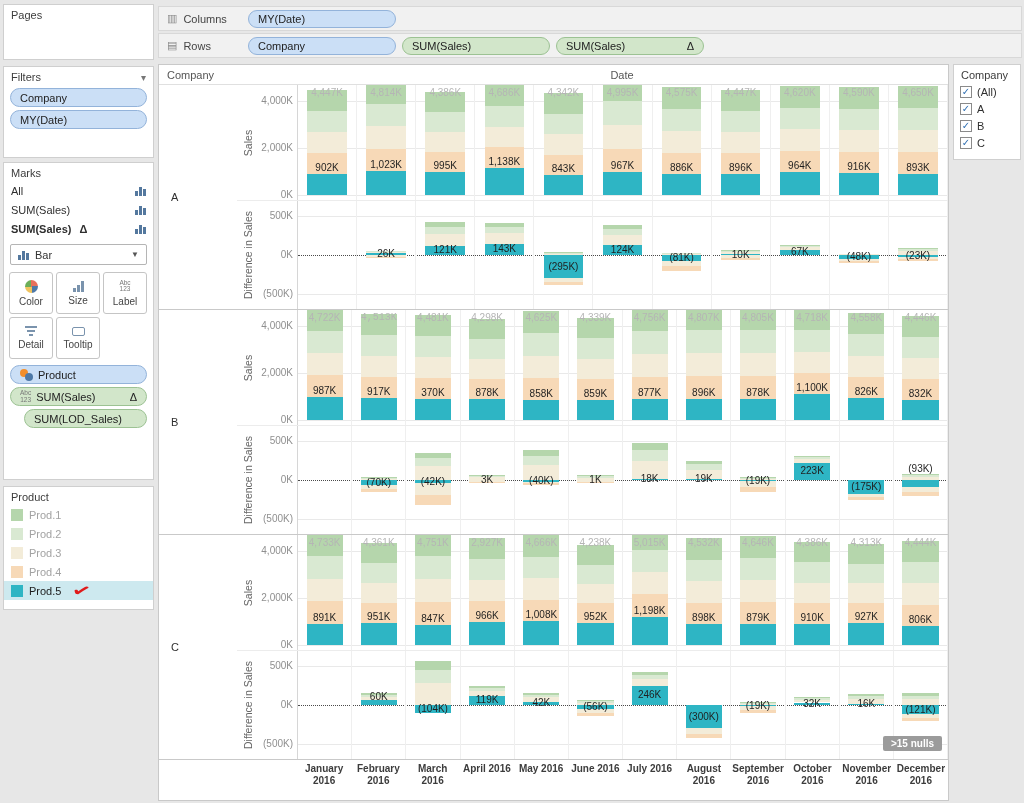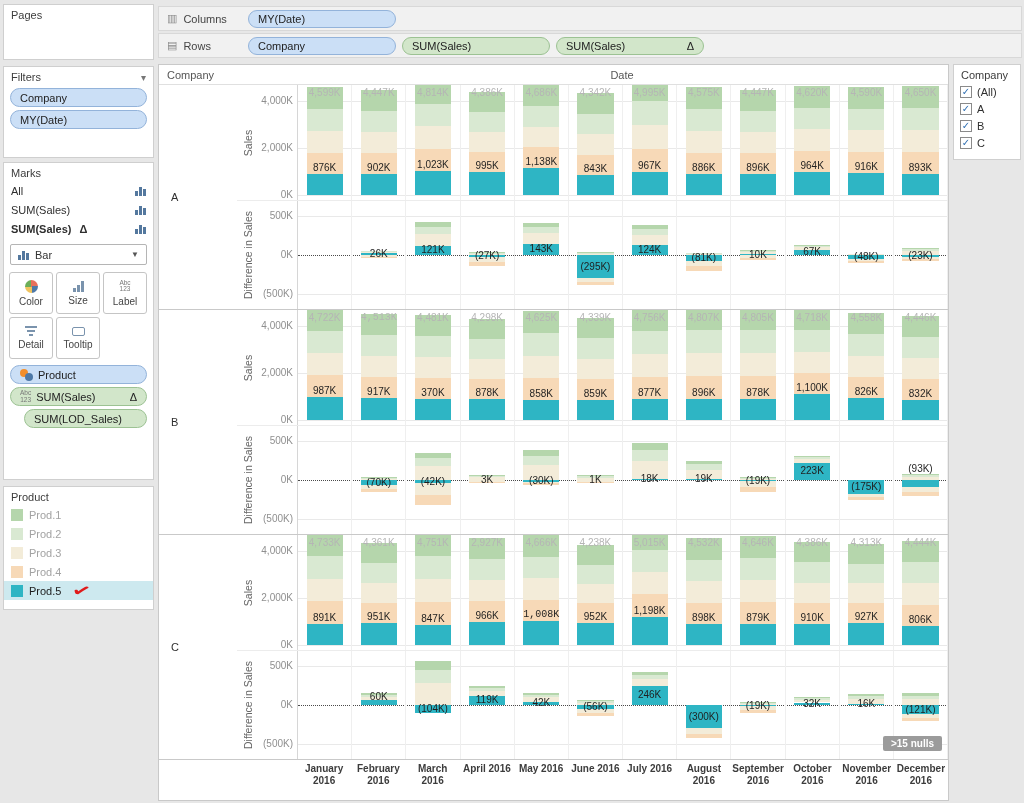--- a/index.html
+++ b/index.html
@@ -289,29 +289,20 @@
                 <div class="tick" style="top: 10px;">4,000K</div>
                 <div class="tick" style="top: 57px;">2,000K</div>
                 <div class="tick" style="top: 104px;">0K</div>
               </div>
               <div class="plot">
                 <div class="gridline" style="top: 16px;"></div>
                 <div class="gridline" style="top: 63px;"></div>
                 <div class="gridline" style="top: 110px;"></div>
                 <div class="cols">
                   <div class="col">
-                    <div class="seg" style="top: 89.414px; height: 20.586px; background: rgb(46, 181, 196);"></div>
-                    <div class="seg" style="top: 67.5414px; height: 21.8726px; background: rgb(247, 217, 183);"></div>
-                    <div class="seg" style="top: 45.6688px; height: 21.8726px; background: rgb(243, 236, 217);"></div>
-                    <div class="seg" style="top: 23.7961px; height: 21.8726px; background: rgb(217, 233, 210);"></div>
-                    <div class="seg" style="top: 1.9235px; height: 21.8726px; background: rgb(181, 214, 172);"></div>
-                    <div class="lbl total" style="top: 2px;">4,599K</div>
-                    <div class="lbl p5" style="top: 77.414px;">876K</div>
-                  </div>
-                  <div class="col">
                     <div class="seg" style="top: 88.803px; height: 21.197px; background: rgb(46, 181, 196);"></div>
                     <div class="seg" style="top: 67.9761px; height: 20.8269px; background: rgb(247, 217, 183);"></div>
                     <div class="seg" style="top: 47.1492px; height: 20.8269px; background: rgb(243, 236, 217);"></div>
                     <div class="seg" style="top: 26.3224px; height: 20.8269px; background: rgb(217, 233, 210);"></div>
                     <div class="seg" style="top: 5.4955px; height: 20.8269px; background: rgb(181, 214, 172);"></div>
                     <div class="lbl total" style="top: 2px;">4,447K</div>
                     <div class="lbl p5" style="top: 76.803px;">902K</div>
                   </div>
                   <div class="col">
                     <div class="seg" style="top: 85.9595px; height: 24.0405px; background: rgb(46, 181, 196);"></div>
@@ -428,29 +419,20 @@
                     <div class="seg" style="top: 54px; height: 1.716px; background: rgb(243, 236, 217);"></div>
                     <div class="seg" style="top: 55.716px; height: 1.404px; background: rgb(247, 217, 183);"></div>
                     <div class="lbl diff" style="top: 46.986px;">26K</div>
                   </div>
                   <div class="col">
                     <div class="seg" style="top: 44.562px; height: 9.438px; background: rgb(46, 181, 196);"></div>
                     <div class="seg" style="top: 32.862px; height: 11.7px; background: rgb(243, 236, 217);"></div>
                     <div class="seg" style="top: 25.842px; height: 7.02px; background: rgb(217, 233, 210);"></div>
                     <div class="seg" style="top: 21.162px; height: 4.68px; background: rgb(181, 214, 172);"></div>
                     <div class="lbl diff" style="top: 43.281px;">121K</div>
-                  </div>
-                  <div class="col">
-                    <div class="seg" style="top: 54px; height: 2.106px; background: rgb(46, 181, 196);"></div>
-                    <div class="seg" style="top: 52.44px; height: 1.56px; background: rgb(243, 236, 217);"></div>
-                    <div class="seg" style="top: 51.504px; height: 0.936px; background: rgb(217, 233, 210);"></div>
-                    <div class="seg" style="top: 50.88px; height: 0.624px; background: rgb(181, 214, 172);"></div>
-                    <div class="seg" style="top: 56.106px; height: 4.719px; background: rgb(243, 236, 217);"></div>
-                    <div class="seg" style="top: 60.825px; height: 3.861px; background: rgb(247, 217, 183);"></div>
-                    <div class="lbl diff" style="top: 49.053px;">(27K)</div>
                   </div>
                   <div class="col">
                     <div class="seg" style="top: 42.846px; height: 11.154px; background: rgb(46, 181, 196);"></div>
                     <div class="seg" style="top: 32.316px; height: 10.53px; background: rgb(243, 236, 217);"></div>
                     <div class="seg" style="top: 25.998px; height: 6.318px; background: rgb(217, 233, 210);"></div>
                     <div class="seg" style="top: 21.786px; height: 4.212px; background: rgb(181, 214, 172);"></div>
                     <div class="lbl diff" style="top: 42.423px;">143K</div>
                   </div>
                   <div class="col">
                     <div class="seg" style="top: 54px; height: 23.01px; background: rgb(46, 181, 196);"></div>
@@ -683,21 +665,21 @@
                     <div class="seg" style="top: 55.716px; height: 1.404px; background: rgb(247, 217, 183);"></div>
                     <div class="lbl diff" style="top: 47.883px;">3K</div>
                   </div>
                   <div class="col">
                     <div class="seg" style="top: 54px; height: 1.56px; background: rgb(46, 181, 196);"></div>
                     <div class="seg" style="top: 39.18px; height: 14.82px; background: rgb(243, 236, 217);"></div>
                     <div class="seg" style="top: 30.288px; height: 8.892px; background: rgb(217, 233, 210);"></div>
                     <div class="seg" style="top: 24.36px; height: 5.928px; background: rgb(181, 214, 172);"></div>
                     <div class="seg" style="top: 55.56px; height: 1.716px; background: rgb(243, 236, 217);"></div>
                     <div class="seg" style="top: 57.276px; height: 1.404px; background: rgb(247, 217, 183);"></div>
-                    <div class="lbl diff" style="top: 48.78px;">(30K)</div>
+                    <div class="lbl diff" style="top: 48.78px;">(40K)</div>
                   </div>
                   <div class="col">
                     <div class="seg" style="top: 53.922px; height: 0.078px; background: rgb(46, 181, 196);"></div>
                     <div class="seg" style="top: 51.582px; height: 2.34px; background: rgb(243, 236, 217);"></div>
                     <div class="seg" style="top: 50.178px; height: 1.404px; background: rgb(217, 233, 210);"></div>
                     <div class="seg" style="top: 49.242px; height: 0.936px; background: rgb(181, 214, 172);"></div>
                     <div class="seg" style="top: 54px; height: 1.716px; background: rgb(243, 236, 217);"></div>
                     <div class="seg" style="top: 55.716px; height: 1.404px; background: rgb(247, 217, 183);"></div>
                     <div class="lbl diff" style="top: 47.961px;">1K</div>
                   </div>
@@ -804,21 +786,21 @@
                     <div class="lbl total" style="top: 2px;">2,927K</div>
                     <div class="lbl p5" style="top: 75.299px;">966K</div>
                   </div>
                   <div class="col">
                     <div class="seg" style="top: 86.312px; height: 23.688px; background: rgb(46, 181, 196);"></div>
                     <div class="seg" style="top: 64.8212px; height: 21.4907px; background: rgb(247, 217, 183);"></div>
                     <div class="seg" style="top: 43.3305px; height: 21.4907px; background: rgb(243, 236, 217);"></div>
                     <div class="seg" style="top: 21.8397px; height: 21.4907px; background: rgb(217, 233, 210);"></div>
                     <div class="seg" style="top: 0.349px; height: 21.4907px; background: rgb(181, 214, 172);"></div>
                     <div class="lbl total" style="top: 2px;">4,666K</div>
-                    <div class="lbl p5" style="top: 74.312px; font-family: Liberation Mono, monospace;">1,008K</div>
+                    <div class="lbl p5" style="top: 74.312px;">1,008K</div>
                   </div>
                   <div class="col">
                     <div class="seg" style="top: 87.628px; height: 22.372px; background: rgb(46, 181, 196);"></div>
                     <div class="seg" style="top: 68.3227px; height: 19.3053px; background: rgb(247, 217, 183);"></div>
                     <div class="seg" style="top: 49.0175px; height: 19.3053px; background: rgb(243, 236, 217);"></div>
                     <div class="seg" style="top: 29.7122px; height: 19.3053px; background: rgb(217, 233, 210);"></div>
                     <div class="seg" style="top: 10.407px; height: 19.3053px; background: rgb(181, 214, 172);"></div>
                     <div class="lbl total" style="top: 2px;">4,238K</div>
                     <div class="lbl p5" style="top: 75.628px;">952K</div>
                   </div>

